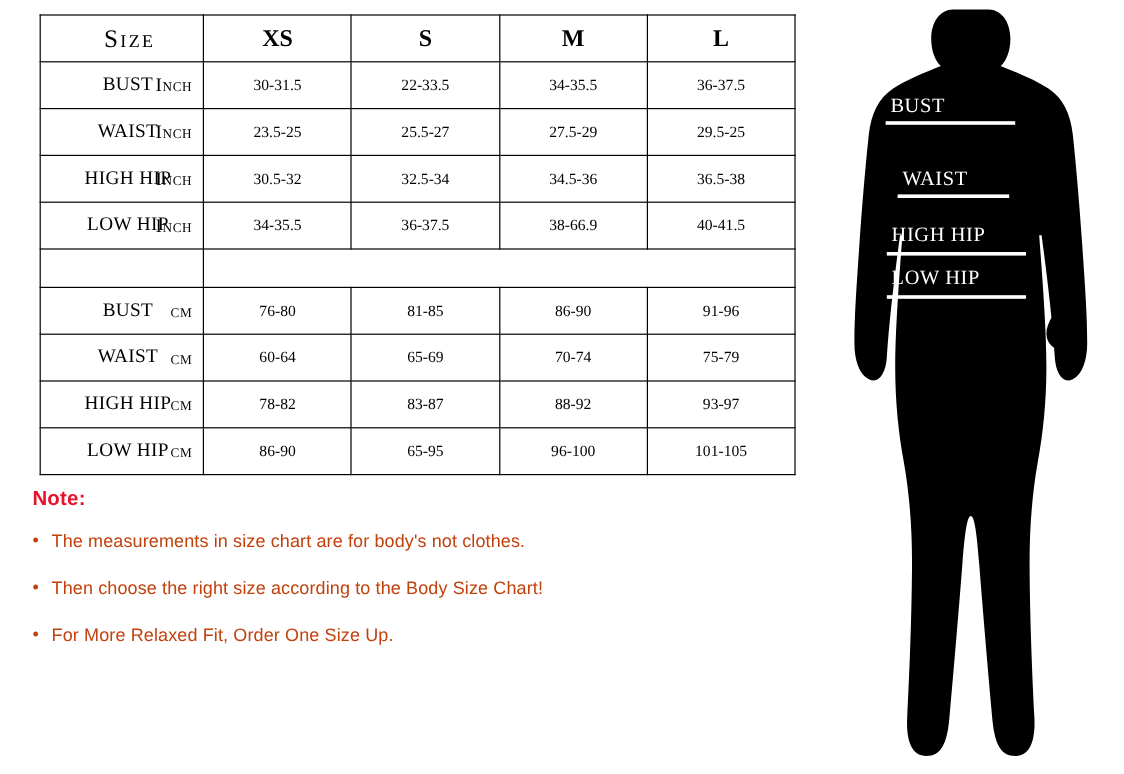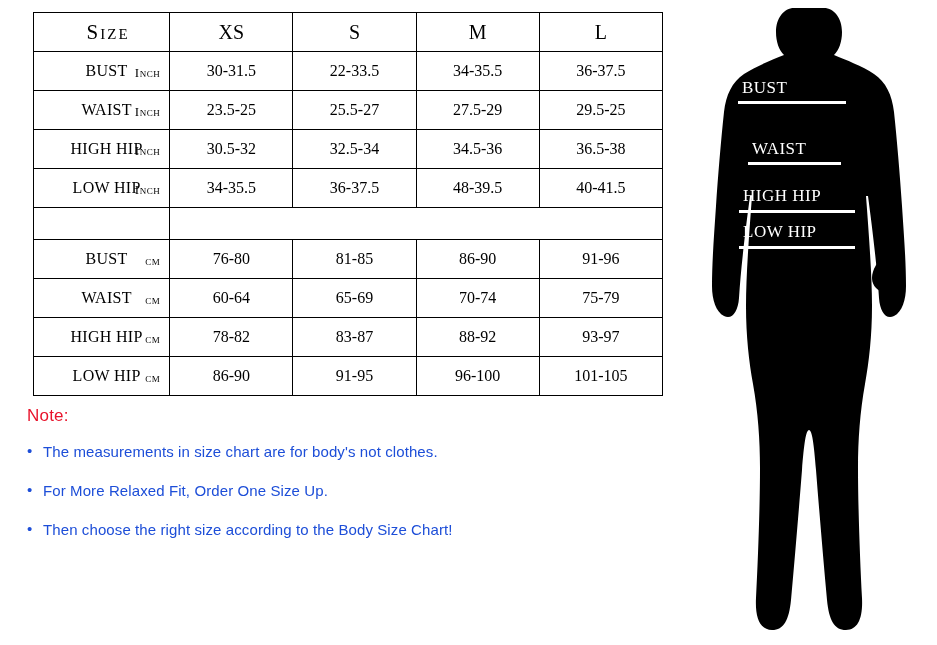--- a/index.html
+++ b/index.html
@@ -48,65 +48,65 @@
   .hdr-size {
     font-size: 21px;
     letter-spacing: 2px;
     font-weight: normal;
     text-align: left;
     padding-left: 13px !important;
     font-variant: small-caps;
   }
   .hdr-col {
     font-size: 20px;
-    font-weight: normal;
+    font-weight: bold;
   }
   .row-label {
     text-align: left;
     position: relative;
     padding-left: 10px !important;
   }
   .row-label .lbl {
     font-size: 16px;
     font-variant: small-caps;
     letter-spacing: 0.3px;
   }
   .row-label .unit {
-    font-size: 13px;
+    font-size: 16px;
     font-variant: small-caps;
     position: absolute;
     right: 9px;
     bottom: 9px;
     letter-spacing: 0.5px;
   }
   .val {
-    font-size: 16px;
+    font-size: 13px;
   }
   tr.spacer td {
     height: 31px;
   }
 
   
   .notes {
     position: absolute;
     left: 27px;
     top: 406px;
     width: 640px;
     font-family: "Liberation Sans", sans-serif;
   }
   .note-title {
     color: #e8132b;
     font-size: 17px;
-    font-weight: normal;
+    font-weight: bold;
     margin: 0 0 17px 0;
     letter-spacing: 0.2px;
   }
   .note-item {
     font-size: 15px;
-    color: #1d4ed8;
+    color: #c2410c;
     margin: 0 0 22px 0;
     padding-left: 16px;
     position: relative;
     letter-spacing: 0.1px;
   }
   .note-item::before {
     content: "\2022";
     position: absolute;
     left: 0;
     top: -1px;
@@ -204,21 +204,21 @@
           <td class="val">36.5-38</td>
         </tr>
 
         <tr>
           <td class="row-label">
             <span class="lbl">LOW HIP</span>
             <span class="unit">Inch</span>
           </td>
           <td class="val">34-35.5</td>
           <td class="val">36-37.5</td>
-          <td class="val">48-39.5</td>
+          <td class="val">38-66.9</td>
           <td class="val">40-41.5</td>
         </tr>
 
         <tr class="spacer">
           <td></td>
           <td colspan="4"></td>
         </tr>
 
         <tr>
           <td class="row-label">
@@ -252,33 +252,33 @@
           <td class="val">88-92</td>
           <td class="val">93-97</td>
         </tr>
 
         <tr>
           <td class="row-label">
             <span class="lbl">LOW HIP</span>
             <span class="unit">cm</span>
           </td>
           <td class="val">86-90</td>
-          <td class="val">91-95</td>
+          <td class="val">65-95</td>
           <td class="val">96-100</td>
           <td class="val">101-105</td>
         </tr>
       </tbody>
     </table>
   </div>
 
   <div class="notes">
     <div class="note-title">Note:</div>
     <div class="note-item">The measurements in size chart are for body's not clothes.</div>
+    <div class="note-item">Then choose the right size according to the Body Size Chart!</div>
     <div class="note-item">For More Relaxed Fit, Order One Size Up.</div>
-    <div class="note-item">Then choose the right size according to the Body Size Chart!</div>
   </div>
 
   <div class="figure-area">
     <svg width="261" height="645" viewBox="0 0 261 645">
       <path fill="#000000" d="
         M 118 8
         C 108 8 100 18 100 32
         C 100 42 103 50 108 55
         C 96 60 80 66 68 74
         C 56 82 50 95 48 112

